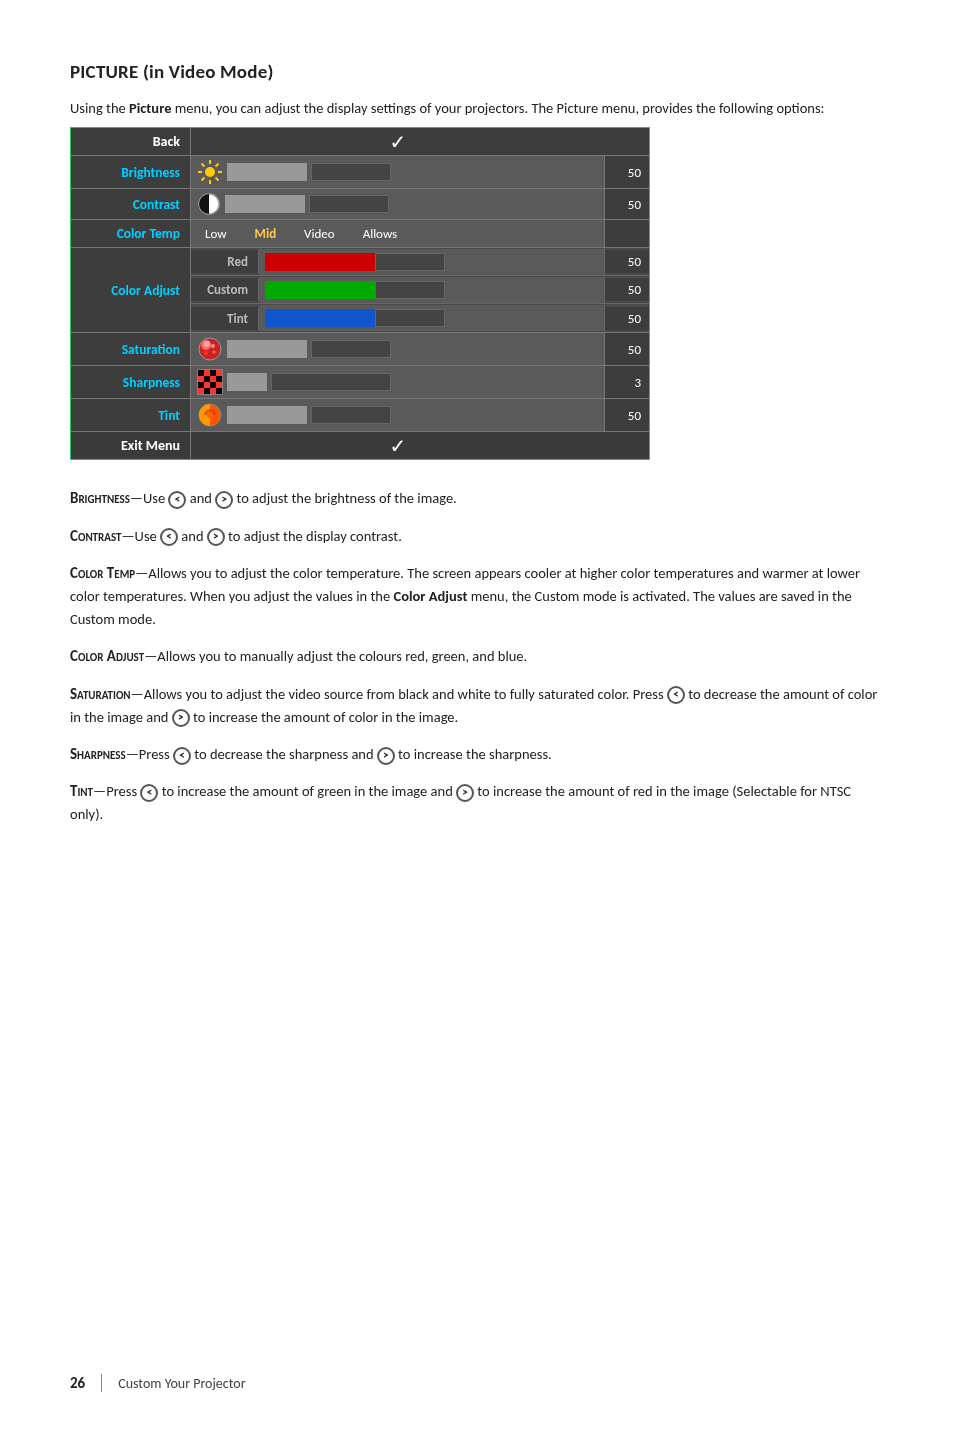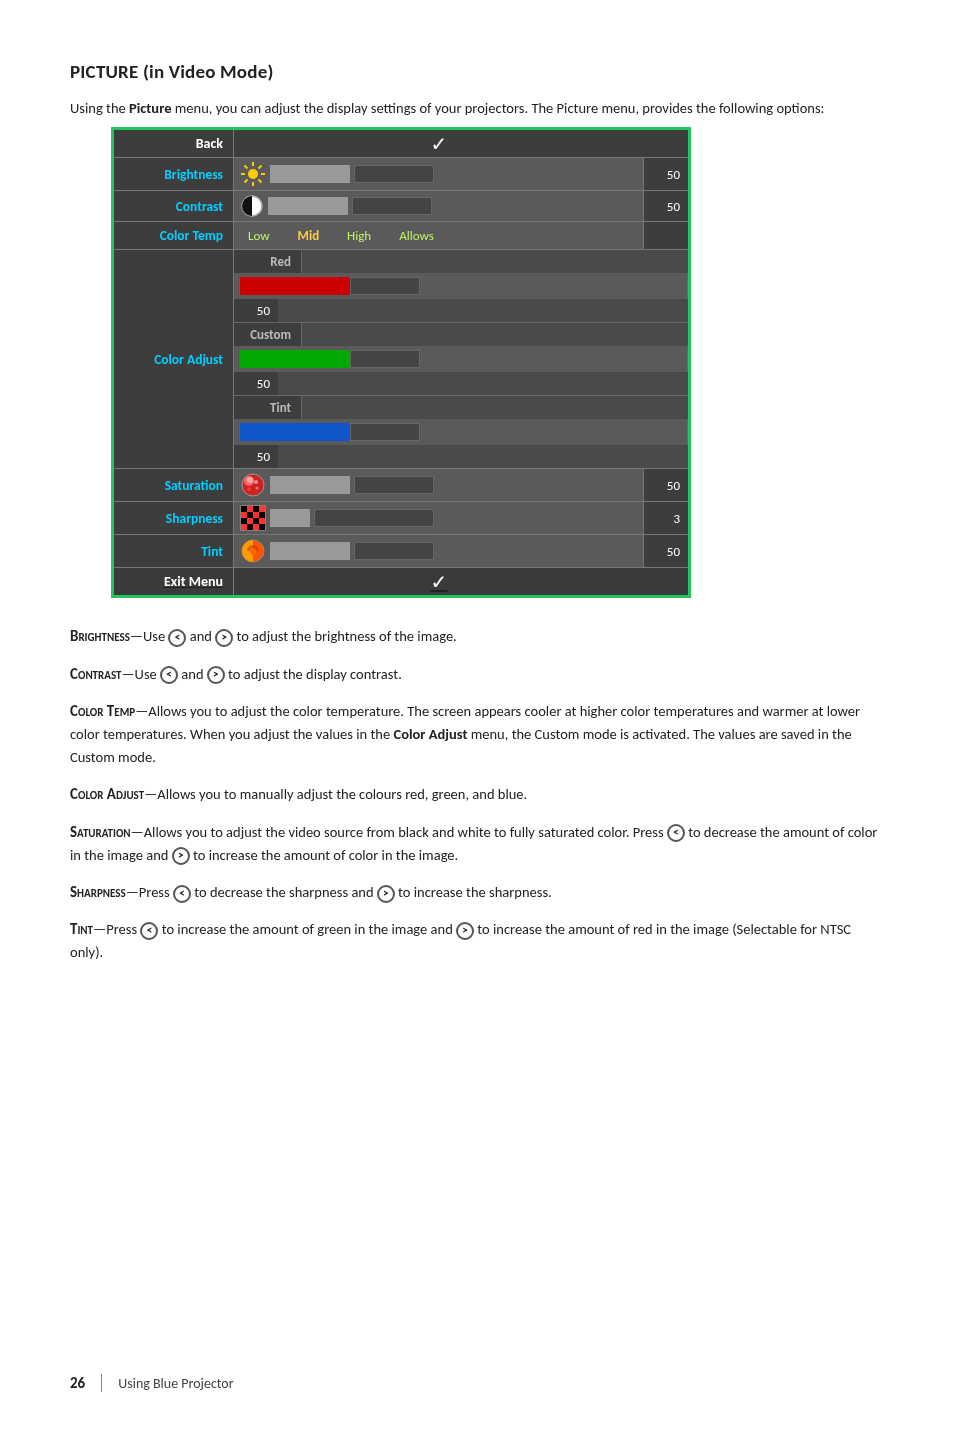--- a/index.html
+++ b/index.html
@@ -62,32 +62,30 @@
       height: 18px;
       background: #888;
     }
     .footer-text {
       color: #444;
     }
 
     
     .menu-outer {
       background: #4a4a4a;
-      border: 3px solid #22c55e;
+      border: 1px solid #22c55e;
       max-width: 580px;
       margin-bottom: 26px;
-      margin-left: 41px;
     }
     .menu-row {
       display: flex;
       border-bottom: 1px solid #777;
     }
     .menu-row:last-child {
       border-bottom: none;
-      text-decoration: underline;
     }
     .menu-label {
       background: #3d3d3d;
       color: #00cfff;
       font-weight: bold;
       font-size: 13.5px;
       width: 120px;
       min-width: 120px;
       text-align: right;
       padding: 5px 10px;
@@ -141,21 +139,21 @@
 
     .color-temp-row-content {
       display: flex;
       align-items: center;
       gap: 0;
       font-size: 13px;
       padding: 5px 6px;
     }
     .ct-option {
       padding: 0 14px;
-      color: #bef264;
+      color: #ffffff;
     }
     .ct-option.active {
       color: #ffcc44;
       font-weight: bold;
     }
 
     
     .ca-outer {
       display: flex;
       border-bottom: 1px solid #777;
@@ -173,23 +171,23 @@
       padding: 5px 10px;
       border-right: 1px solid #777;
     }
     .ca-right {
       flex: 1;
       display: flex;
       flex-direction: column;
     }
     .ca-sub-row {
       display: flex;
+      align-items: center;
       border-bottom: 1px solid #666;
       min-height: 28px;
-      flex-direction: column;
     }
     .ca-sub-row:last-child { border-bottom: none; }
     .ca-sub-label {
       background: #3d3d3d;
       color: #bbb;
       font-size: 13px;
       font-weight: bold;
       width: 68px;
       min-width: 68px;
       text-align: right;
@@ -275,21 +273,21 @@
       <span class="gbar gbar-empty" style="width:80px;"></span>
     </div>
     <div class="menu-value">50</div>
   </div>
 
   <div class="menu-row">
     <div class="menu-label">Color Temp</div>
     <div class="menu-content color-temp-row-content" style="background:#5a5a5a; padding:0;">
       <span class="ct-option">Low</span>
       <span class="ct-option active">Mid</span>
-      <span class="ct-option">High</span>
+      <span class="ct-option">Video</span>
       <span class="ct-option">Allows</span>
     </div>
     <div class="menu-value"></div>
   </div>
 
   <div class="ca-outer">
     <div class="ca-left">Color Adjust</div>
     <div class="ca-right">
 
       <div class="ca-sub-row">
@@ -443,14 +441,14 @@
   <span class="term">Tint</span>—Press
   <span style="display:inline-block;width:18px;height:18px;border-radius:50%;border:2px solid #555;text-align:center;line-height:14px;font-size:11px;font-weight:bold;vertical-align:middle;">&lt;</span>
   to increase the amount of green in the image and
   <span style="display:inline-block;width:18px;height:18px;border-radius:50%;border:2px solid #555;text-align:center;line-height:14px;font-size:11px;font-weight:bold;vertical-align:middle;">&gt;</span>
   to increase the amount of red in the image (Selectable for NTSC only).
 </div>
 
 <div class="footer">
   <span class="footer-page">26</span>
   <div class="footer-divider"></div>
-  <span class="footer-text">Using Blue Projector</span>
+  <span class="footer-text">Custom Your Projector</span>
 </div>
 
 </body></html>

